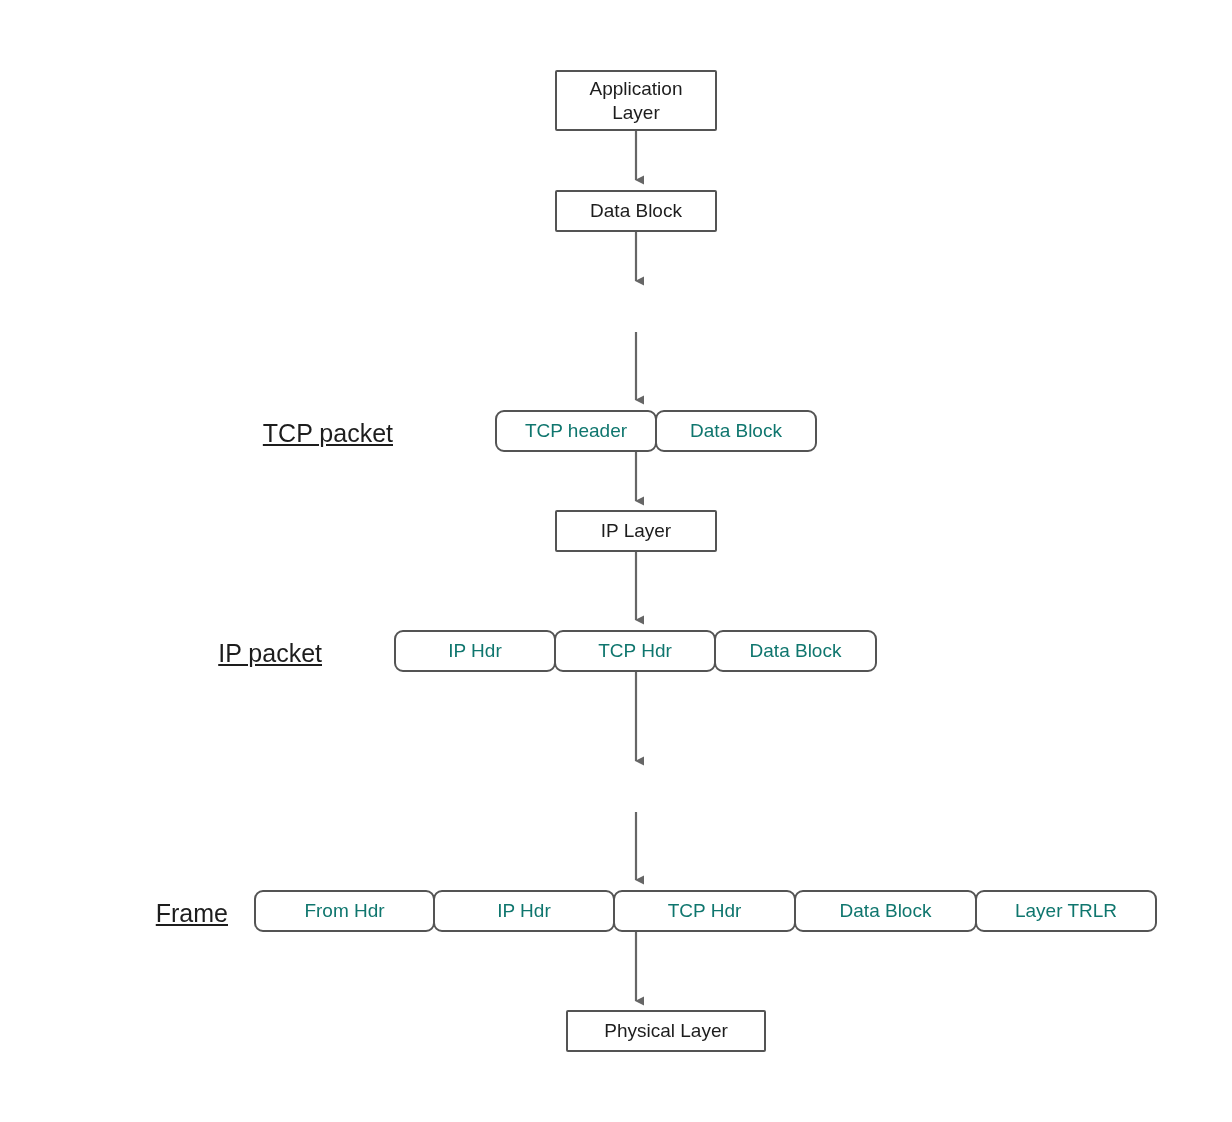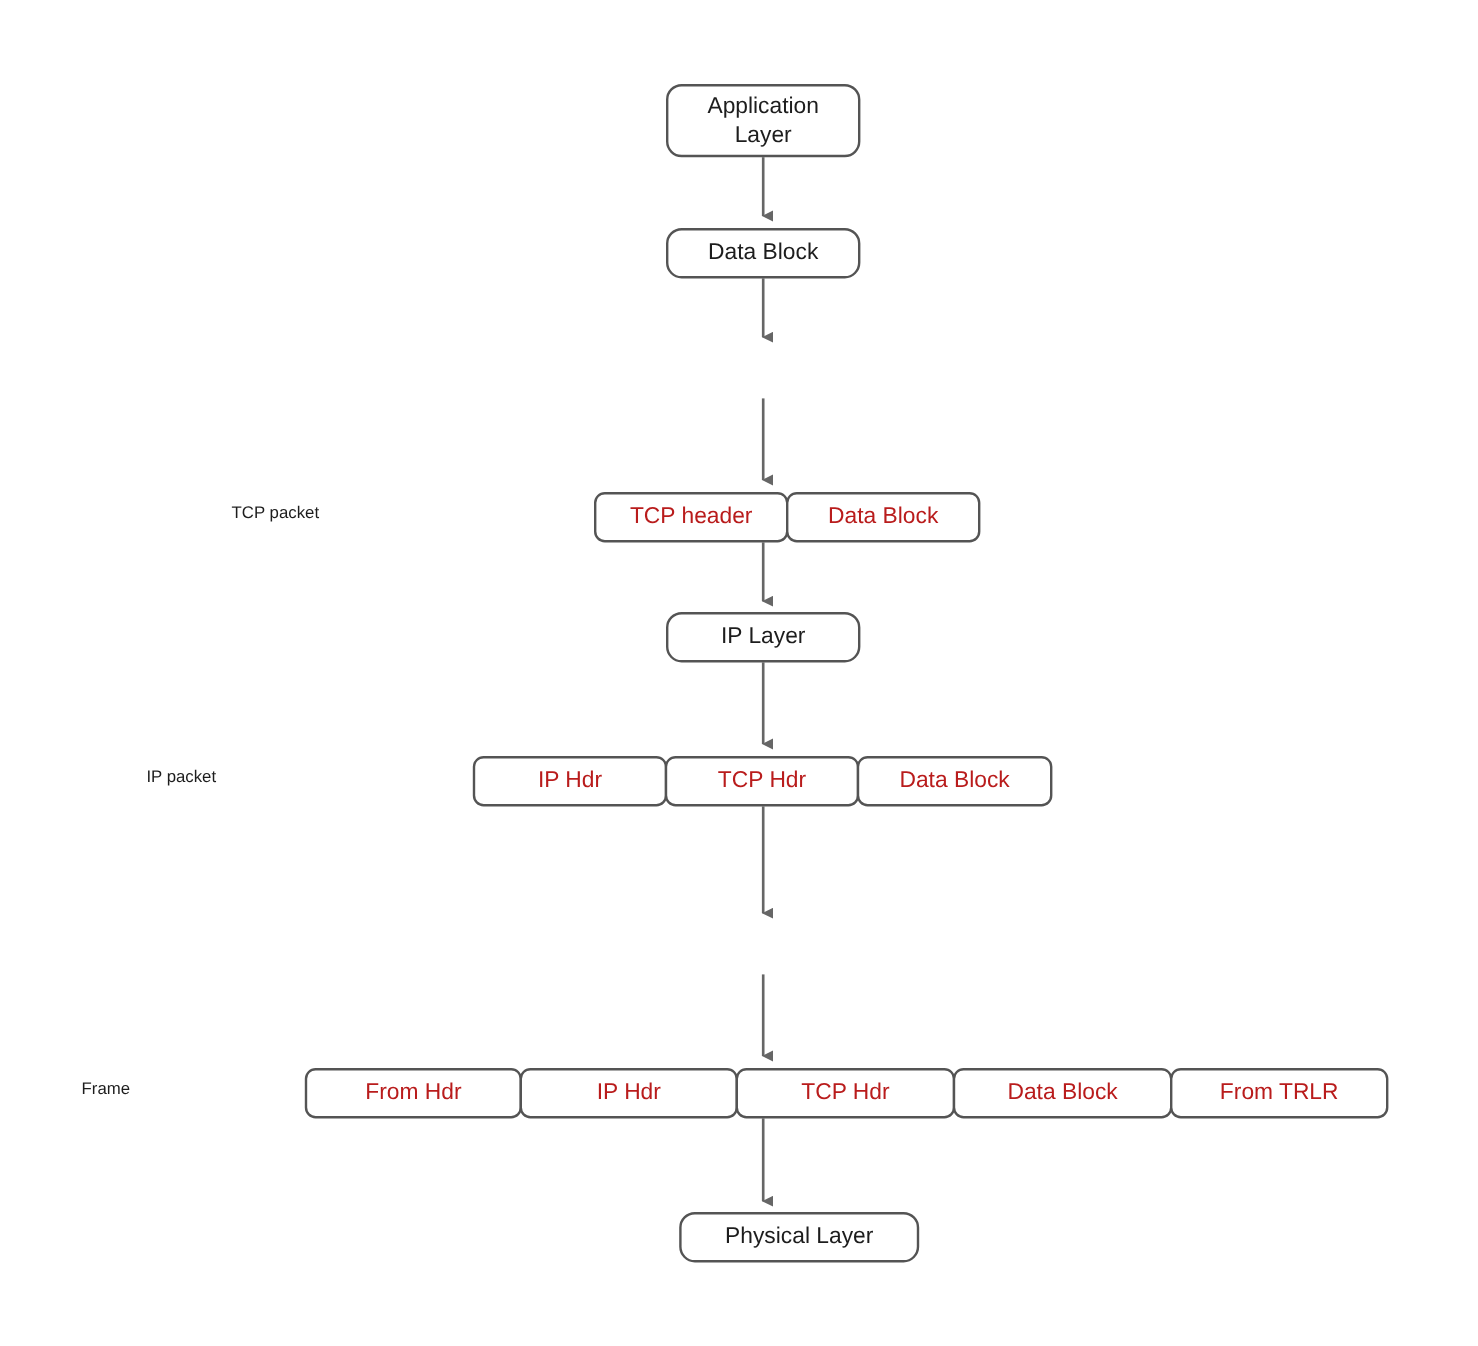--- a/index.html
+++ b/index.html
@@ -30,21 +30,21 @@
     width: 1232px;
     height: 1122px;
     pointer-events: none;
   }
 
   
   .node {
     position: absolute;
     box-sizing: border-box;
     border: 2px solid #545454;
-    border-radius: 13px;
+    border-radius: 2px;
     background: #ffffff;
     display: flex;
     align-items: center;
     justify-content: center;
     text-align: center;
     font-size: 19px;
     line-height: 1.25;
     color: #1d1d1d;
     white-space: pre-line;
   }
@@ -58,31 +58,33 @@
   }
   .packet-row .seg {
     box-sizing: border-box;
     border: 2px solid #545454;
     border-radius: 9px;
     background: #ffffff;
     display: flex;
     align-items: center;
     justify-content: center;
     font-size: 19px;
-    color: #b91c1c;
+    color: #0f766e;
     margin-right: -2px;
   }
   .packet-row .seg:last-child { margin-right: 0; }
 
   
   .side-label {
     position: absolute;
-    font-size: 14px;
+    font-size: 25px;
     color: #1d1d1d;
     white-space: nowrap;
+    text-align: right;
+    text-decoration: underline;
   }
 </style>
 </head>
 <body>
 
 <div id="diagram-canvas">
 
   <svg id="connectors" viewBox="0 0 1232 1122" width="1232" height="1122">
     <defs>
       <marker id="arrowhead" markerWidth="10" markerHeight="10" refX="4.6" refY="8.4" orient="auto" markerUnits="userSpaceOnUse">
@@ -135,16 +137,16 @@
     <div class="seg" style="width:162px;">IP Hdr</div>
     <div class="seg" style="width:162px;">TCP Hdr</div>
     <div class="seg" style="width:163px;">Data Block</div>
   </div>
 
   <div class="packet-row" style="left:254px; top:890px;">
     <div class="seg" style="width:181px;">From Hdr</div>
     <div class="seg" style="width:182px;">IP Hdr</div>
     <div class="seg" style="width:183px;">TCP Hdr</div>
     <div class="seg" style="width:183px;">Data Block</div>
-    <div class="seg" style="width:182px;">From TRLR</div>
+    <div class="seg" style="width:182px;">Layer TRLR</div>
   </div>
 
 </div>
 
 </body></html>

